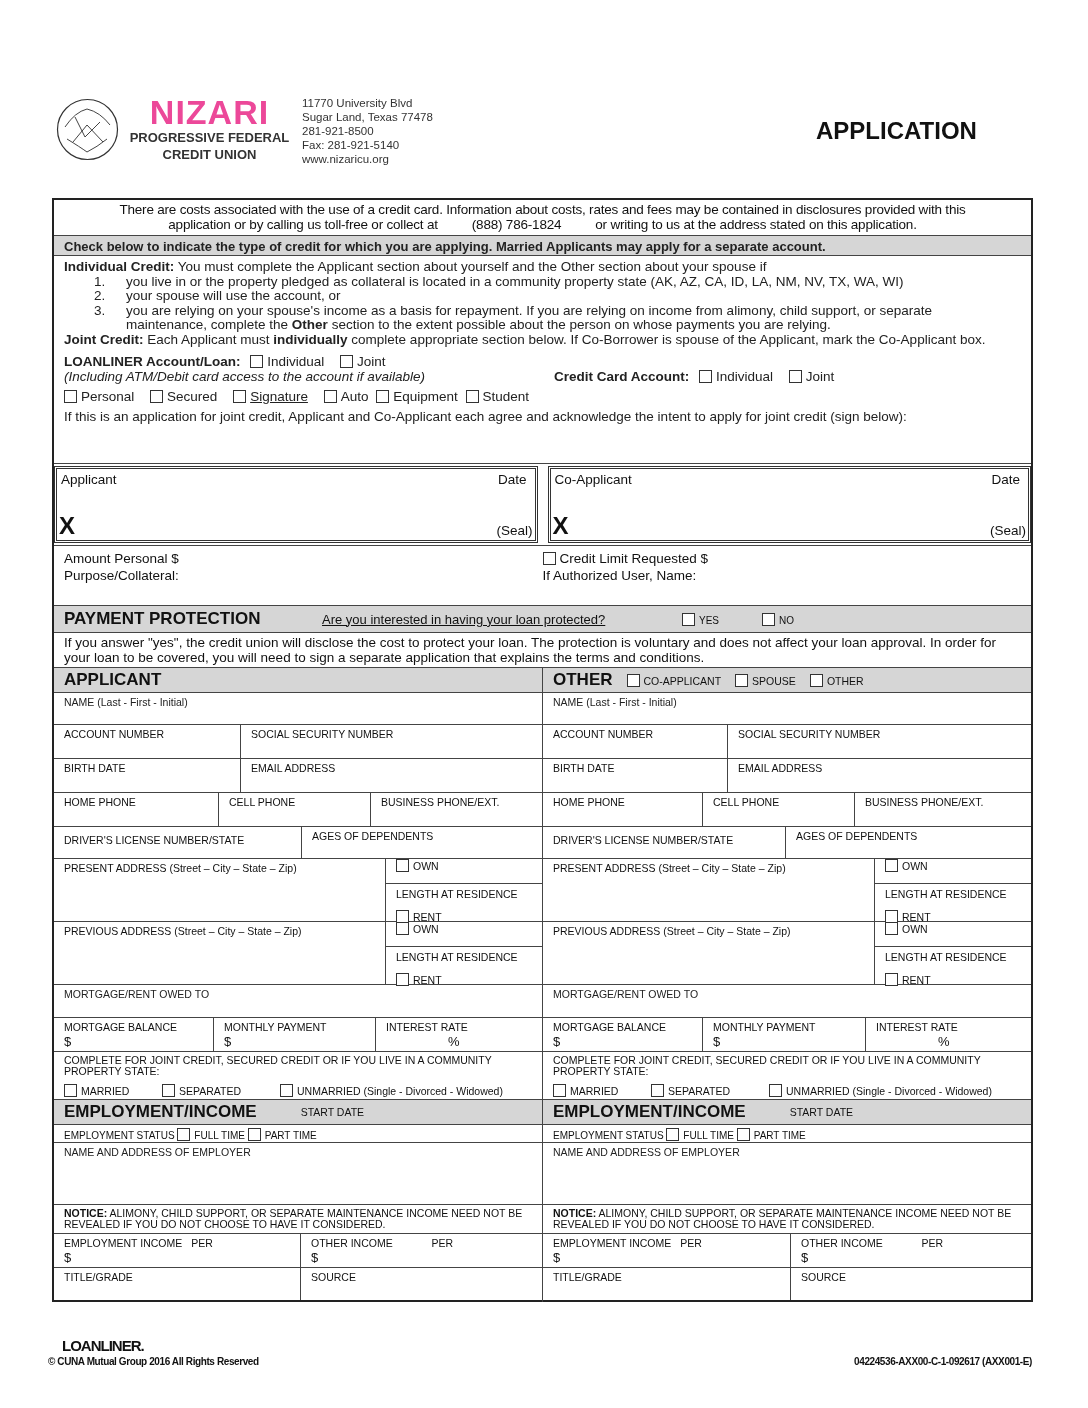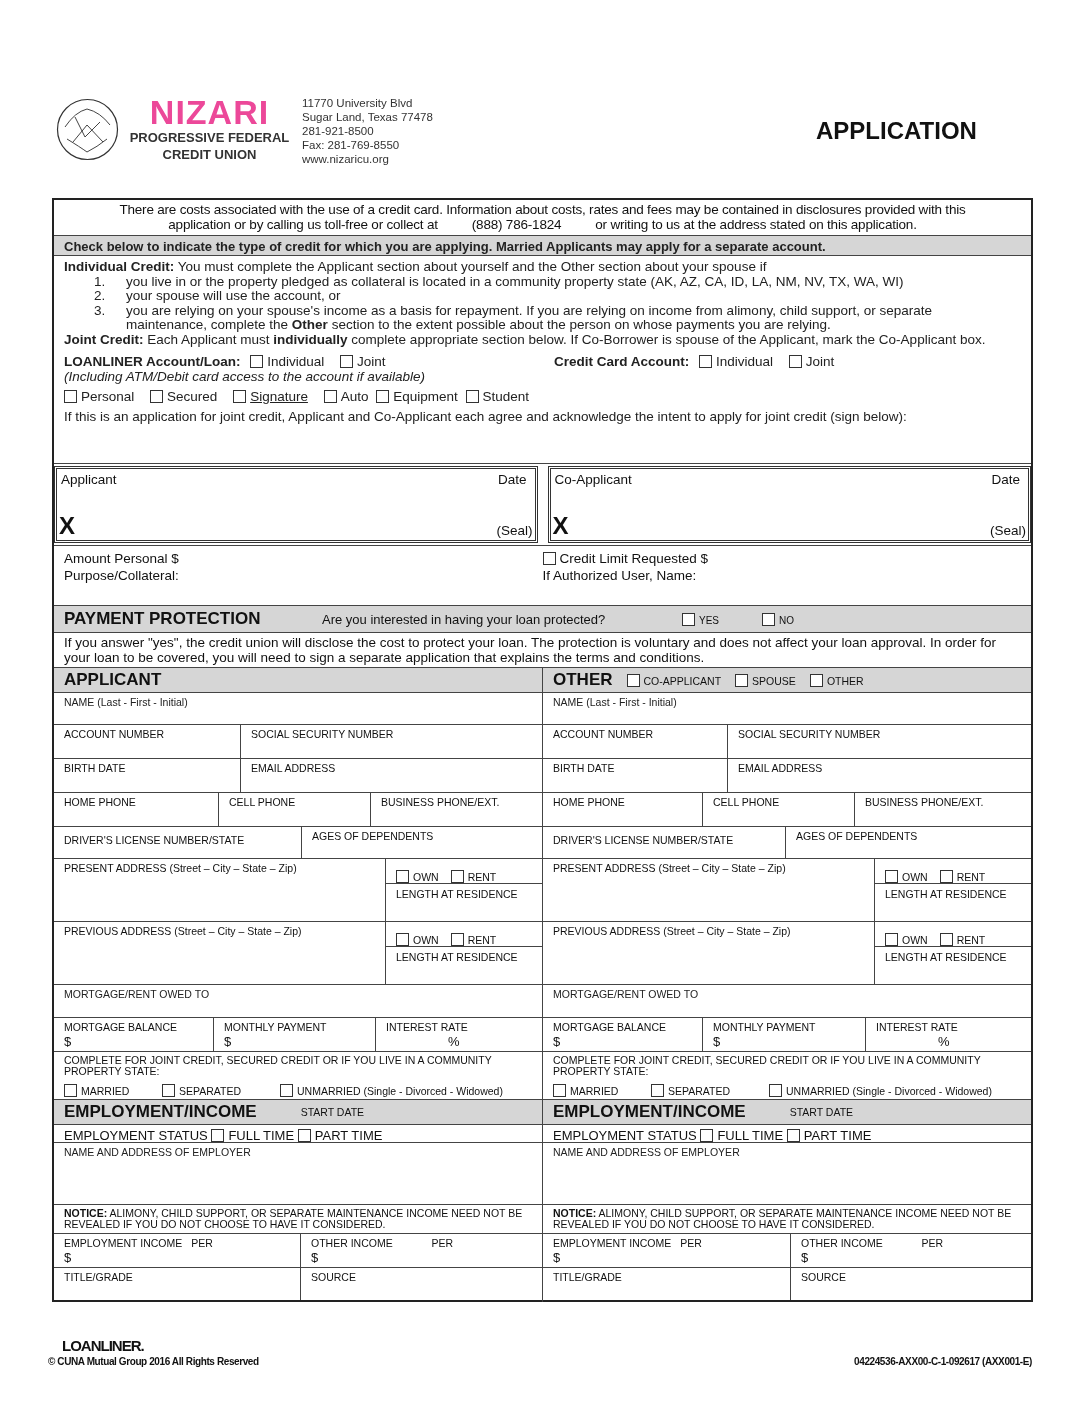--- a/index.html
+++ b/index.html
@@ -27,47 +27,47 @@
   .sig-wrap { height: 82px; display: flex; gap: 10px; padding: 2px 0; }
   .sig { flex: 1; border: 3px double #333; position: relative; font-size: 13.5px; }
   .sig .lbl { position: absolute; left: 4px; top: 3px; }
   .sig .date { position: absolute; right: 8px; top: 3px; }
   .sig .x { position: absolute; left: 2px; bottom: 0px; font-size: 24px; font-weight: bold; }
   .sig .seal { position: absolute; right: 2px; bottom: 2px; }
   .amt { height: 60px; font-size: 13.5px; line-height: 17px; padding: 4px 10px; display: flex; }
   .amt > div { flex: 1; }
   .pp { height: 27px; display: flex; align-items: center; padding: 0 10px; }
   .pp .h { font-size: 17px; font-weight: bold; width: 258px; }
-  .pp .q { font-size: 13px; width: 360px; }
+  .pp .q { font-size: 13px; width: 360px; text-decoration: underline; }
   .pp .opt { font-size: 10px; width: 80px; }
   .ppnote { font-size: 13.5px; line-height: 15px; padding: 2px 10px 2px; }
 
   .cols { display: flex; }
   .col { flex: 1; }
   .col + .col { border-left: 1.5px solid #444; }
   .sect-h { height: 25px; display: flex; align-items: center; padding: 0 10px; border-bottom: 1.5px solid #444; }
   .sect-h .h { font-size: 17px; font-weight: bold; margin-right: 14px; }
   .sect-h .o { font-size: 10.5px; margin-right: 14px; }
   .sect-h .sd { font-size: 10.5px; margin-left: 30px; }
   .f { font-size: 10.5px; color: #222; position: relative; border-bottom: 1.5px solid #444; }
   .f .c { padding: 3px 10px; position: relative; }
   .frow { display: flex; border-bottom: 1.5px solid #444; font-size: 10.5px; }
   .frow > div { padding: 3px 10px; border-right: 1.5px solid #444; }
   .frow > div:last-child { border-right: none; }
   .dollar { font-size: 13px; display: block; margin-top: 1px; }
   .addr-row { display: flex; height: 63px; border-bottom: 1.5px solid #444; font-size: 10.5px; }
   .addr-row .l { flex: 1; padding: 3px 10px; border-right: 1.5px solid #444; }
   .addr-row .r { width: 156px; display: flex; flex-direction: column; }
-  .addr-row .r .t { height: 25px; display: flex; align-items: flex-end; padding-left: 10px; border-bottom: 1.5px solid #444; gap: 12px; }
+  .addr-row .r .t { height: 25px; display: flex; align-items: flex-start; padding-left: 10px; border-bottom: 1.5px solid #444; gap: 38px; flex-direction: column; }
   .addr-row .r .b { padding: 4px 10px; }
   .marital { font-size: 10.5px; padding: 3px 10px 2px; border-bottom: 1.5px solid #444; line-height: 11px; }
   .marital .opts { margin-top: 7px; display: flex; gap: 0; }
   .marital .opts span.o1 { width: 98px; }
   .marital .opts span.o2 { width: 118px; }
-  .emp-status { font-size: 13px; padding: 3px 10px; border-bottom: 1.5px solid #444; height: 18px; }
+  .emp-status { font-size: 10px; padding: 3px 10px; border-bottom: 1.5px solid #444; height: 18px; }
   .notice { font-size: 10.5px; padding: 3px 10px; line-height: 11px; border-bottom: 1.5px solid #444; }
 
   .footer-logo { left: 62px; top: 1337px; font-size: 15px; font-weight: bold; letter-spacing: -1px; }
   .footer-copy { left: 48px; top: 1356px; font-size: 10px; font-weight: bold; letter-spacing: -0.4px; }
   .footer-code { right: 56px; top: 1356px; font-size: 10px; font-weight: bold; letter-spacing: -0.4px; }
 </style>
 </head>
 <body>
 
 <div class="abs header-logo">
@@ -78,21 +78,21 @@
 </div>
 <div class="abs brand">
   <div class="name">NIZARI</div>
   <div class="sub">PROGRESSIVE FEDERAL</div>
   <div class="sub">CREDIT UNION</div>
 </div>
 <div class="abs addr">
   <div>11770 University Blvd</div>
   <div>Sugar Land, Texas 77478</div>
   <div>281-921-8500</div>
-  <div>Fax: 281-769-8550</div>
+  <div>Fax: 281-921-5140</div>
   <div>www.nizaricu.org</div>
 </div>
 <div class="abs title">APPLICATION</div>
 
 <div class="abs form">
 
   <div class="row disclosure">
     <div>There are costs associated with the use of a credit card. Information about costs, rates and fees may be contained in disclosures provided with this</div>
     <div>
       <span>application or by calling us toll-free or collect at</span><span class="phone">(888) 786-1824</span><span>or writing to us at the address stated on this application.</span>
@@ -116,21 +116,21 @@
           <span class="n">3.</span>
           <span>you are relying on your spouse's income as a basis for repayment. If you are relying on income from alimony, child support, or separate</span>
         </li>
       <li>
           <span class="n"></span>
           <span><span>maintenance, complete the </span><b>Other</b><span> section to the extent possible about the person on whose payments you are relying.</span></span>
         </li>
     </ol>
     <div><b>Joint Credit:</b><span> Each Applicant must </span><b>individually</b><span> complete appropriate section below. If Co-Borrower is spouse of the Applicant, mark the Co-Applicant box.</span></div>
 
-    <div style="display:flex; margin-top:8px;">
+    <div style="display:flex; margin-top:8px;align-items:flex-end;">
       <div style="width:490px;">
         <b>LOANLINER Account/Loan:</b>
         <span style="margin-left:6px;"><span class="cb"></span><span>Individual</span></span>
         <span style="margin-left:12px;"><span class="cb"></span><span>Joint</span></span>
         <div><i>(Including ATM/Debit card access to the account if available)</i></div>
       </div>
       <div>
         <b>Credit Card Account:</b>
         <span style="margin-left:6px;"><span class="cb"></span><span>Individual</span></span>
         <span style="margin-left:12px;"><span class="cb"></span><span>Joint</span></span>

